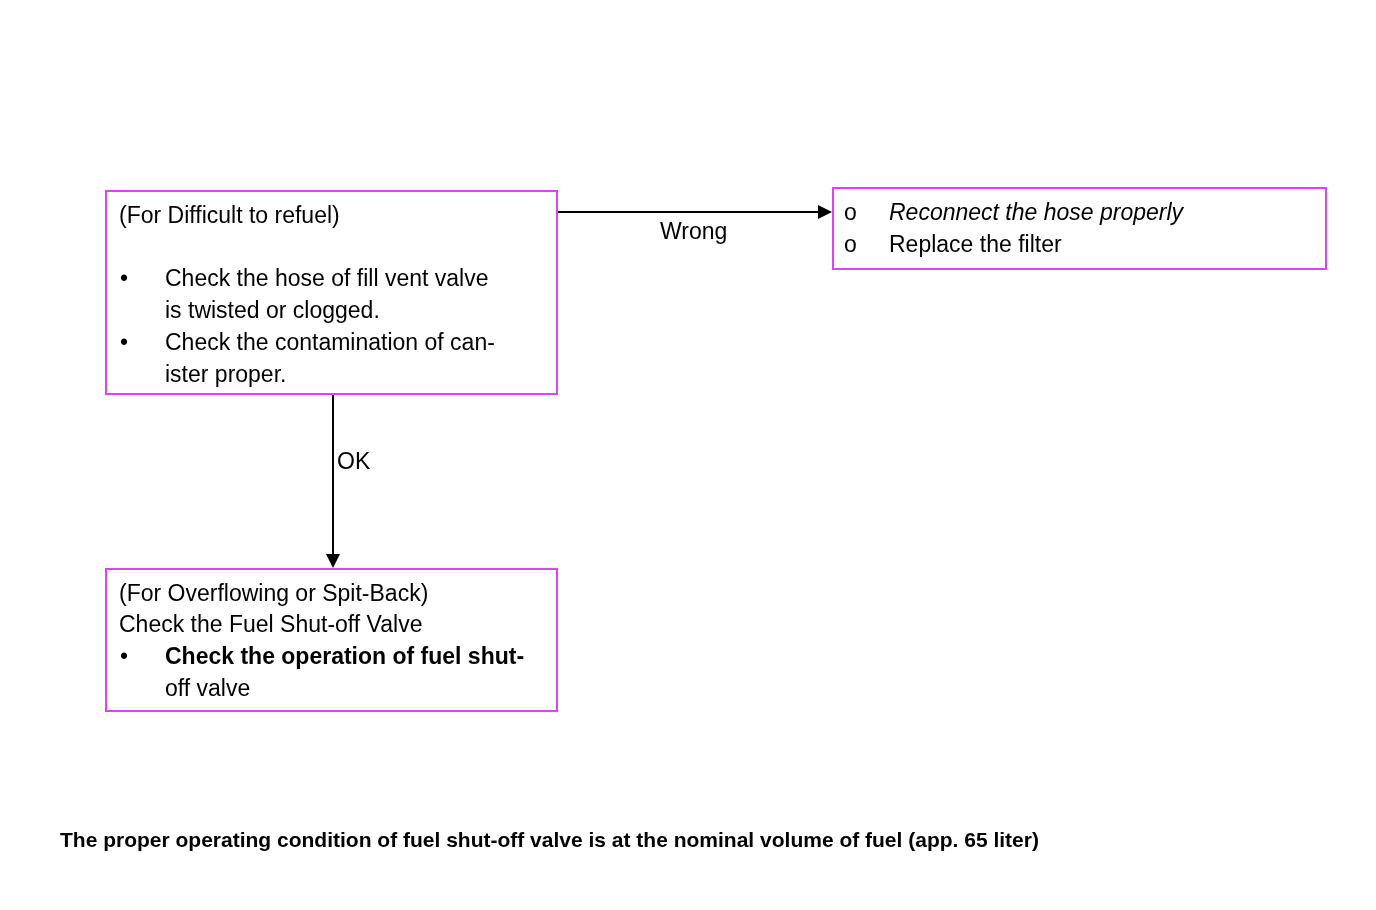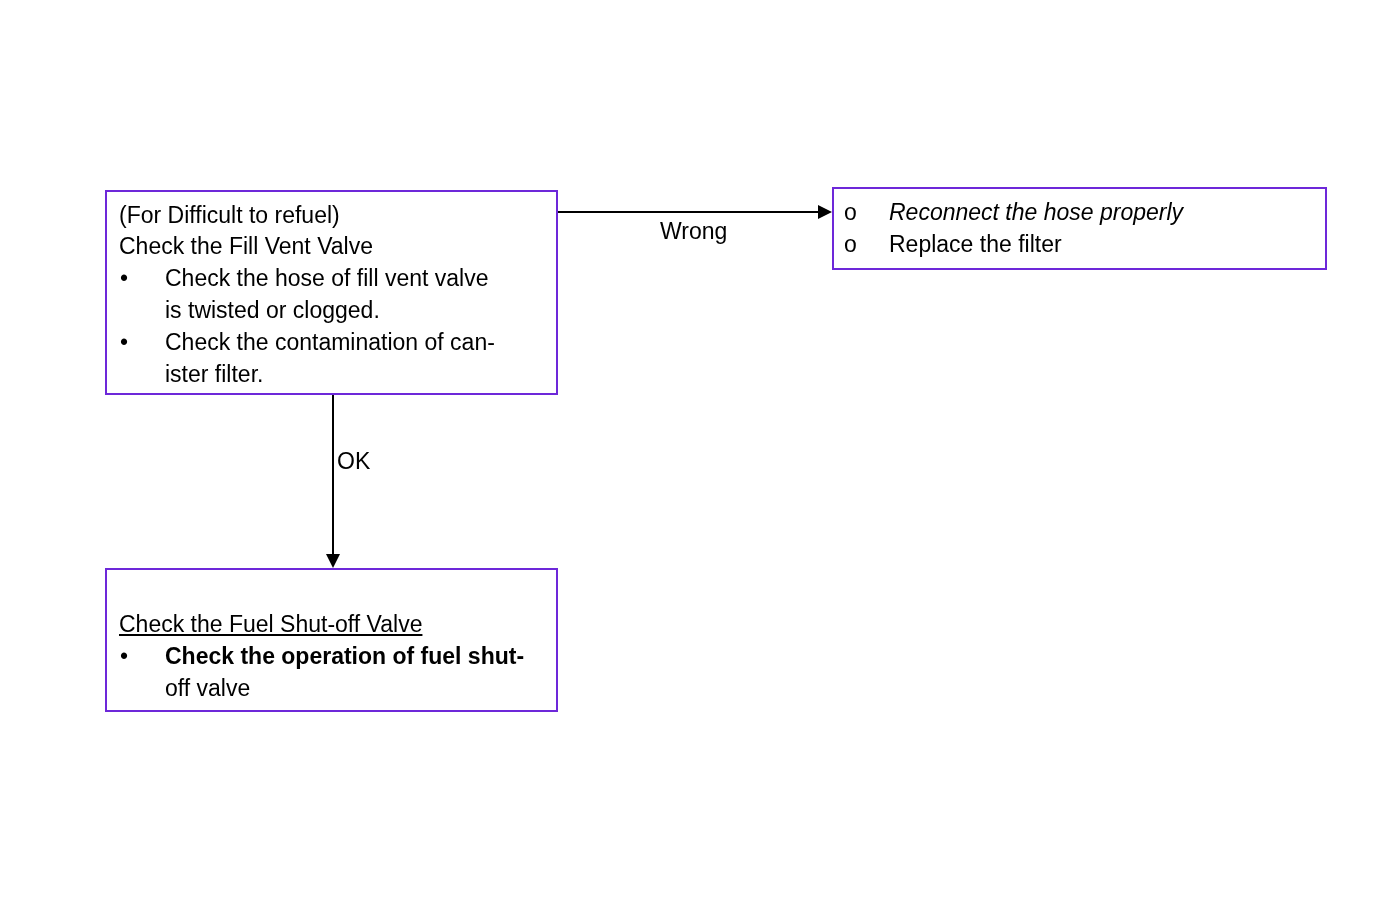--- a/index.html
+++ b/index.html
@@ -28,21 +28,21 @@
     font-size: 27px;
     font-weight: bold;
     letter-spacing: -0.2px;
     white-space: nowrap;
   }
 
   
   .flow-box {
     position: absolute;
     box-sizing: border-box;
-    border: 2px solid #6d28d9;
+    border: 2px solid #d946ef;
     background: #ffffff;
   }
   .box-line {
     position: absolute;
     font-size: 23px;
     line-height: 31px;
     white-space: nowrap;
   }
   .bullet-row {
     position: absolute;
@@ -114,64 +114,65 @@
 </head>
 <body>
 
 <div id="page">
 
 
   <div class="flow-box" id="box-fill-vent-valve">
 
     <div class="box-line" style="left:12px; top:8px;">(For Difficult to refuel)</div>
 
-    <div class="box-line" style="left:12px; top:39px;">Check the Fill Vent Valve</div>
 
     <div class="bullet-row">
       <span class="bullet-mark" style="left:13px; top:71px;">•</span>
       <span class="bullet-text" style="left:58px; top:71px;text-align:center;">Check the hose of fill vent valve</span>
       <span class="bullet-text" style="left:58px; top:103px;">is twisted or clogged.</span>
     </div>
 
     <div class="bullet-row">
       <span class="bullet-mark" style="left:13px; top:135px;">•</span>
       <span class="bullet-text" style="left:58px; top:135px;">Check the contamination of can-</span>
-      <span class="bullet-text" style="left:58px; top:167px;">ister filter.</span>
+      <span class="bullet-text" style="left:58px; top:167px;">ister proper.</span>
     </div>
   </div>
 
   <div class="flow-box" id="box-wrong-actions">
 
     <div class="bullet-row">
       <span class="bullet-mark" style="left:10px; top:8px;">o</span>
       <span class="bullet-text" style="left:55px; top:8px;font-style:italic;">Reconnect the hose properly</span>
     </div>
 
     <div class="bullet-row">
       <span class="bullet-mark" style="left:10px; top:40px;">o</span>
       <span class="bullet-text" style="left:55px; top:40px;">Replace the filter</span>
     </div>
   </div>
 
   <div class="flow-box" id="box-fuel-shutoff">
 
+    <div class="box-line" style="left:12px; top:8px;">(For Overflowing or Spit-Back)</div>
 
-    <div class="box-line" style="left:12px; top:39px;text-decoration:underline;">Check the Fuel Shut-off Valve</div>
+    <div class="box-line" style="left:12px; top:39px;">Check the Fuel Shut-off Valve</div>
 
     <div class="bullet-row">
       <span class="bullet-mark" style="left:13px; top:71px;">•</span>
       <span class="bullet-text" style="left:58px; top:71px;font-weight:bold;">Check the operation of fuel shut-</span>
       <span class="bullet-text" style="left:58px; top:103px;">off valve</span>
     </div>
   </div>
 
   <div class="conn-line-h" style="left:558px; top:211px; width:262px;"></div>
   <div class="arrowhead-right" style="left:818px; top:205px;"></div>
   <div class="conn-label" style="left:660px; top:218px;">Wrong</div>
 
   <div class="conn-line-v" style="left:332px; top:395px; height:160px;"></div>
   <div class="arrowhead-down" style="left:326px; top:554px;"></div>
   <div class="conn-label" style="left:337px; top:448px;">OK</div>
 
   <div id="note-block">
+    <span class="note-body">The proper operating condition of fuel shut-off valve is at the nominal volume of fuel (app. 65 liter)</span>
   </div>
 
 </div>
 
 </body></html>

